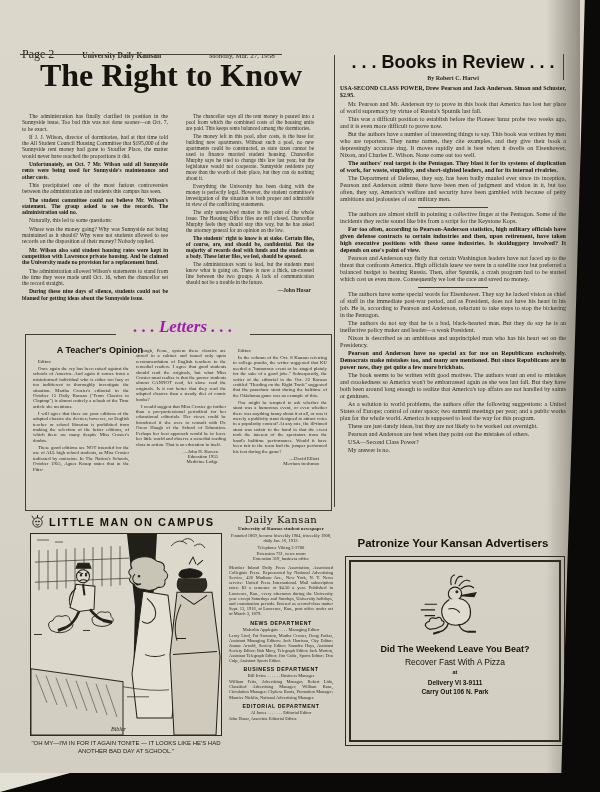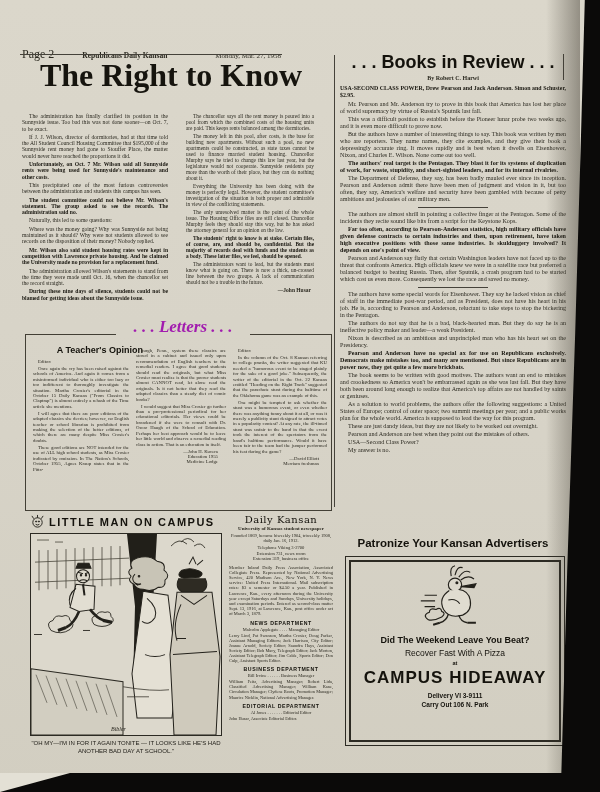--- a/index.html
+++ b/index.html
@@ -74,21 +74,21 @@
              font-size:18px; color:#14120c; margin-bottom:2px; }
   .bk-by { text-align:center; font-size:6px; font-weight:bold; margin-bottom:4px; }
   .bk-title { font-size:5.9px; font-weight:bold; line-height:6.7px; text-align:justify; margin-bottom:3px; color:#18160f; }
   .bk-body p { font-size:6.1px; line-height:7px; text-align:justify; text-indent:8px; margin-bottom:1px; }
   .ra::after { content:""; display:block; width:70px; border-top:1px solid #45423a; margin:4px auto 3px; }
 
   
   .patronize { position:absolute; left:340px; top:537px; width:226px; text-align:center;
                font-family:"Liberation Sans", sans-serif; font-weight:700; font-size:11.5px; color:#14120c; }
   .adbox { position:absolute; left:345px; top:556px; width:220px; height:190px; border:1px solid #2c2a23; padding:3px; }
-  .adbox-inner { width:100%; height:100%; border:2px solid #2c2a23; text-align:center; padding-top:2px;
+  .adbox-inner { width:100%; height:100%; border:2px solid #2c2a23; text-align:center; padding-top:11px;
                  font-family:"Liberation Sans", sans-serif; color:#15130d; }
   .ad-cartoon { display:block; margin:0 auto; }
   .ad-l1 { font-weight:700; font-size:9px; margin-top:1px; }
   .ad-l2 { font-weight:400; font-size:8.5px; margin-top:3px; }
   .ad-at { font-weight:700; font-size:5.5px; margin-top:2px; }
   .ad-name { font-weight:700; font-size:17px; letter-spacing:1px; margin-top:2px; }
   .ad-l4 { font-weight:700; font-size:6.5px; margin-top:4px; }
   .ad-l5 { font-weight:700; font-size:6.5px; margin-top:2px; }
 
   
@@ -100,21 +100,21 @@
   .curl { position:absolute; left:0; top:773px; width:70px; height:19px; background:#e3e0d5;
           clip-path:polygon(0 0, 100% 0, 0 100%); }
 </style>
 </head>
 <body>
 
 <div id="page">
 
   <div class="hdr">
     <span class="pg">Page 2</span>
-    <span class="nm">Republicans Daily Kansan</span>
+    <span class="nm">University Daily Kansan</span>
     <span class="dt">Monday, Mar. 27, 1958</span>
   </div>
   <div class="hdr-rule"></div>
 
   <h1 class="headline">The Right to Know</h1>
   <div class="ecol ecol1">
     <div>
         <p>The administration has finally clarified its position in the Sunnyside issue. Too bad this was not done sooner—on Oct. 7, to be exact.</p>
         <p>If J. J. Wilson, director of dormitories, had at that time told the All Student Council Housing Committee that $195,000 of the Sunnyside rent money had gone to Stouffer Place, the matter would never have reached the proportions it did.</p>
         <p class="b">Unfortunately, on Oct. 7 Mr. Wilson said all Sunnyside rents were being used for Sunnyside's maintenance and other costs.</p>
@@ -329,21 +329,20 @@
           <path d="M33 37 q8 -2 12 4"></path>
           <path d="M33 52 q-2 7 -9 9 M44 53 q2 7 9 8" stroke-width="1.4"></path>
           <path d="M24 61 l-7 2 M53 61 h9" stroke-width="2.2"></path>
           <path d="M8 32 h13 M4 38 h15 M8 44 h11"></path>
           <path d="M12 58 q-7 -5 1 -8 q0 -5 7 -3 q5 -3 6 2 q5 2 0 6 q-7 4 -14 3"></path>
         </g>
       </svg>
       <div class="ad-l1">Did The Weekend Leave You Beat?</div>
       <div class="ad-l2">Recover Fast With A Pizza</div>
       <div class="ad-at">at</div>
-      <div class="ad-name">CAMPUS HIDEAWAY</div>
       <div class="ad-l4">Delivery VI 3-9111</div>
       <div class="ad-l5">Carry Out 106 N. Park</div>
     </div>
   </div>
 
   <div class="edge-soft"></div>
   <div class="edge-right"></div>
   <div class="edge-bottom"></div>
   <div class="curl"></div>
 

